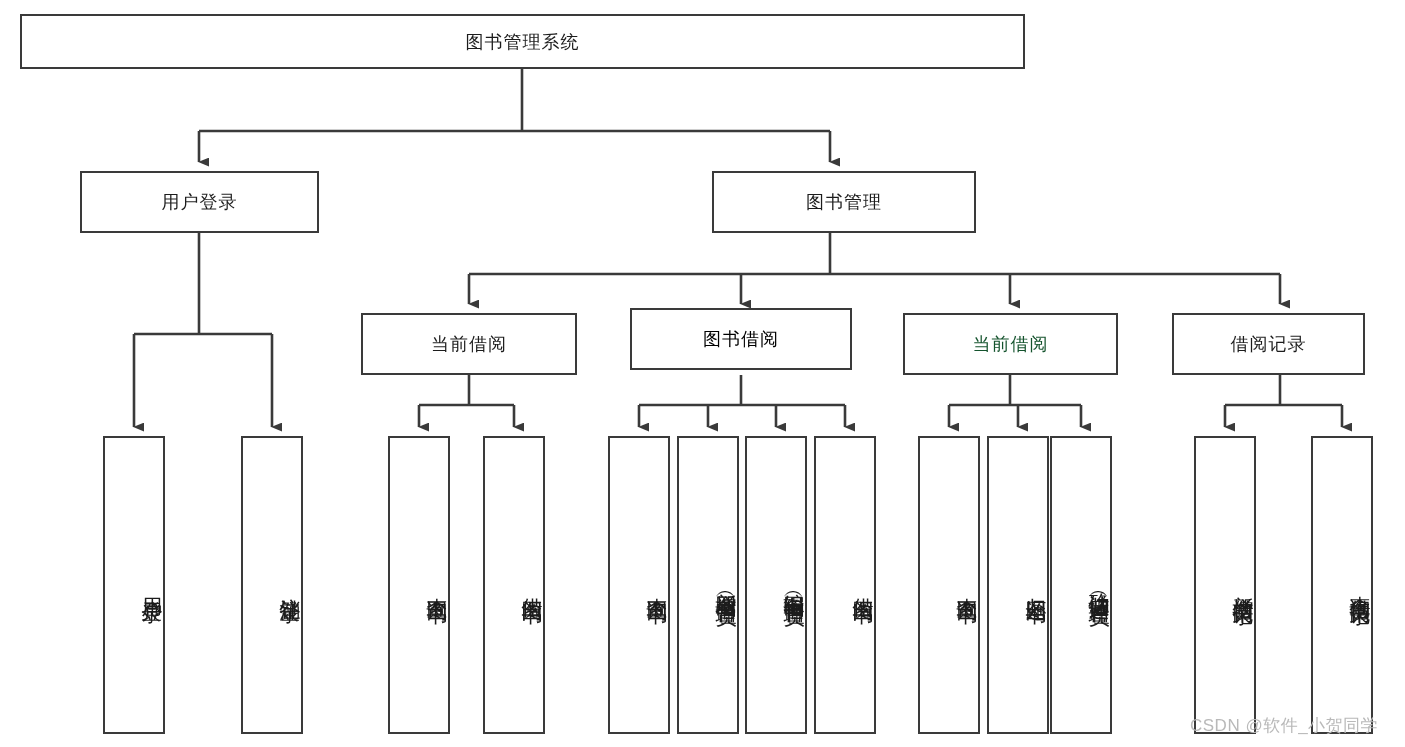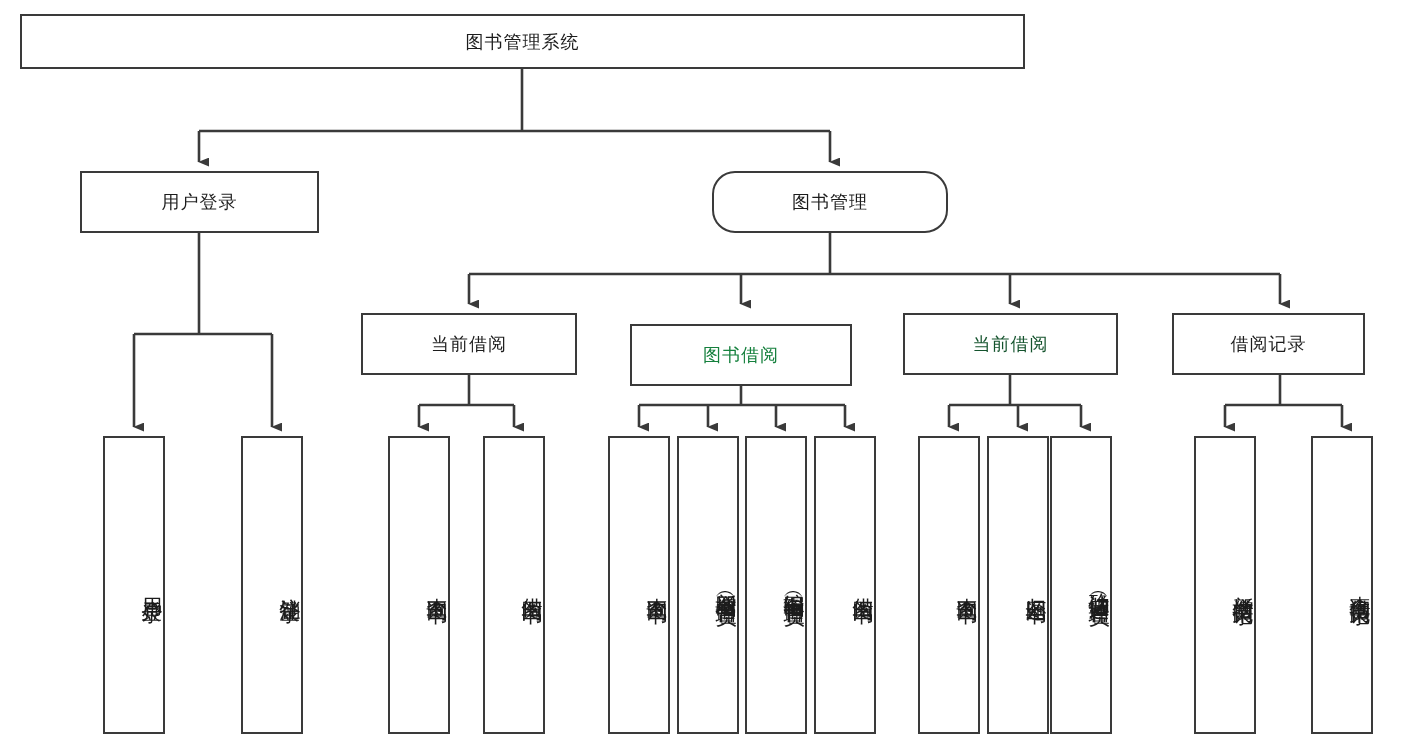--- a/index.html
+++ b/index.html
@@ -118,28 +118,28 @@
     </g>
   </svg>
 
   <div class="node horiz" style="left: 20px; top: 14px; width: 1005px; height: 55px; border-color: rgb(58, 58, 58); background: rgb(255, 255, 255); color: rgb(28, 28, 28);">
     <span>图书管理系统</span>
   </div>
 
   <div class="node horiz" style="left: 80px; top: 171px; width: 239px; height: 62px; border-color: rgb(58, 58, 58); background: rgb(255, 255, 255); color: rgb(28, 28, 28);">
     <span>用户登录</span>
   </div>
-  <div class="node horiz" style="left: 712px; top: 171px; width: 236px; height: 62px; border-color: rgb(58, 58, 58); background: rgb(255, 255, 255); color: rgb(28, 28, 28); border-radius: 23px;">
+  <div class="node horiz" style="left: 712px; top: 171px; width: 264px; height: 62px; border-color: rgb(58, 58, 58); background: rgb(255, 255, 255); color: rgb(28, 28, 28);">
     <span>图书管理</span>
   </div>
 
   <div class="node horiz" style="left: 361px; top: 313px; width: 216px; height: 62px; border-color: rgb(58, 58, 58); background: rgb(255, 255, 255); color: rgb(28, 28, 28);">
     <span>当前借阅</span>
   </div>
-  <div class="node horiz" style="left: 630px; top: 324px; width: 222px; height: 62px; border-color: rgb(58, 58, 58); background: rgb(255, 255, 255); color: #15803d;">
+  <div class="node horiz" style="left: 630px; top: 308px; width: 222px; height: 62px; border-color: rgb(58, 58, 58); background: rgb(255, 255, 255); color: #000000;">
     <span>图书借阅</span>
   </div>
   <div class="node horiz" style="left: 903px; top: 313px; width: 215px; height: 62px; border-color: rgb(58, 58, 58); background: rgb(255, 255, 255); color: #14532d;">
     <span>当前借阅</span>
   </div>
   <div class="node horiz" style="left: 1172px; top: 313px; width: 193px; height: 62px; border-color: rgb(58, 58, 58); background: rgb(255, 255, 255); color: rgb(28, 28, 28);">
     <span>借阅记录</span>
   </div>
 
   <div class="node vert" style="left: 103px; top: 436px; width: 62px; height: 298px; border-color: rgb(58, 58, 58); background: rgb(255, 255, 255); color: rgb(28, 28, 28);">
@@ -175,14 +175,15 @@
   <div class="node vert" style="left: 1050px; top: 436px; width: 62px; height: 298px; border-color: rgb(58, 58, 58); background: rgb(255, 255, 255); color: rgb(28, 28, 28);">
     <span class="vlabel">确认归还（管理员）</span>
   </div>
   <div class="node vert" style="left: 1194px; top: 436px; width: 62px; height: 298px; border-color: rgb(58, 58, 58); background: rgb(255, 255, 255); color: rgb(28, 28, 28);">
     <span class="vlabel">新增借阅记录</span>
   </div>
   <div class="node vert" style="left: 1311px; top: 436px; width: 62px; height: 298px; border-color: rgb(58, 58, 58); background: rgb(255, 255, 255); color: rgb(28, 28, 28);">
     <span class="vlabel">查询借阅记录</span>
   </div>
 
+  <div class="watermark" style="left: 1190px; top: 714px; color: rgb(185, 185, 185);">CSDN @软件_小贺同学</div>
 
 </div>
 
 </body></html>

